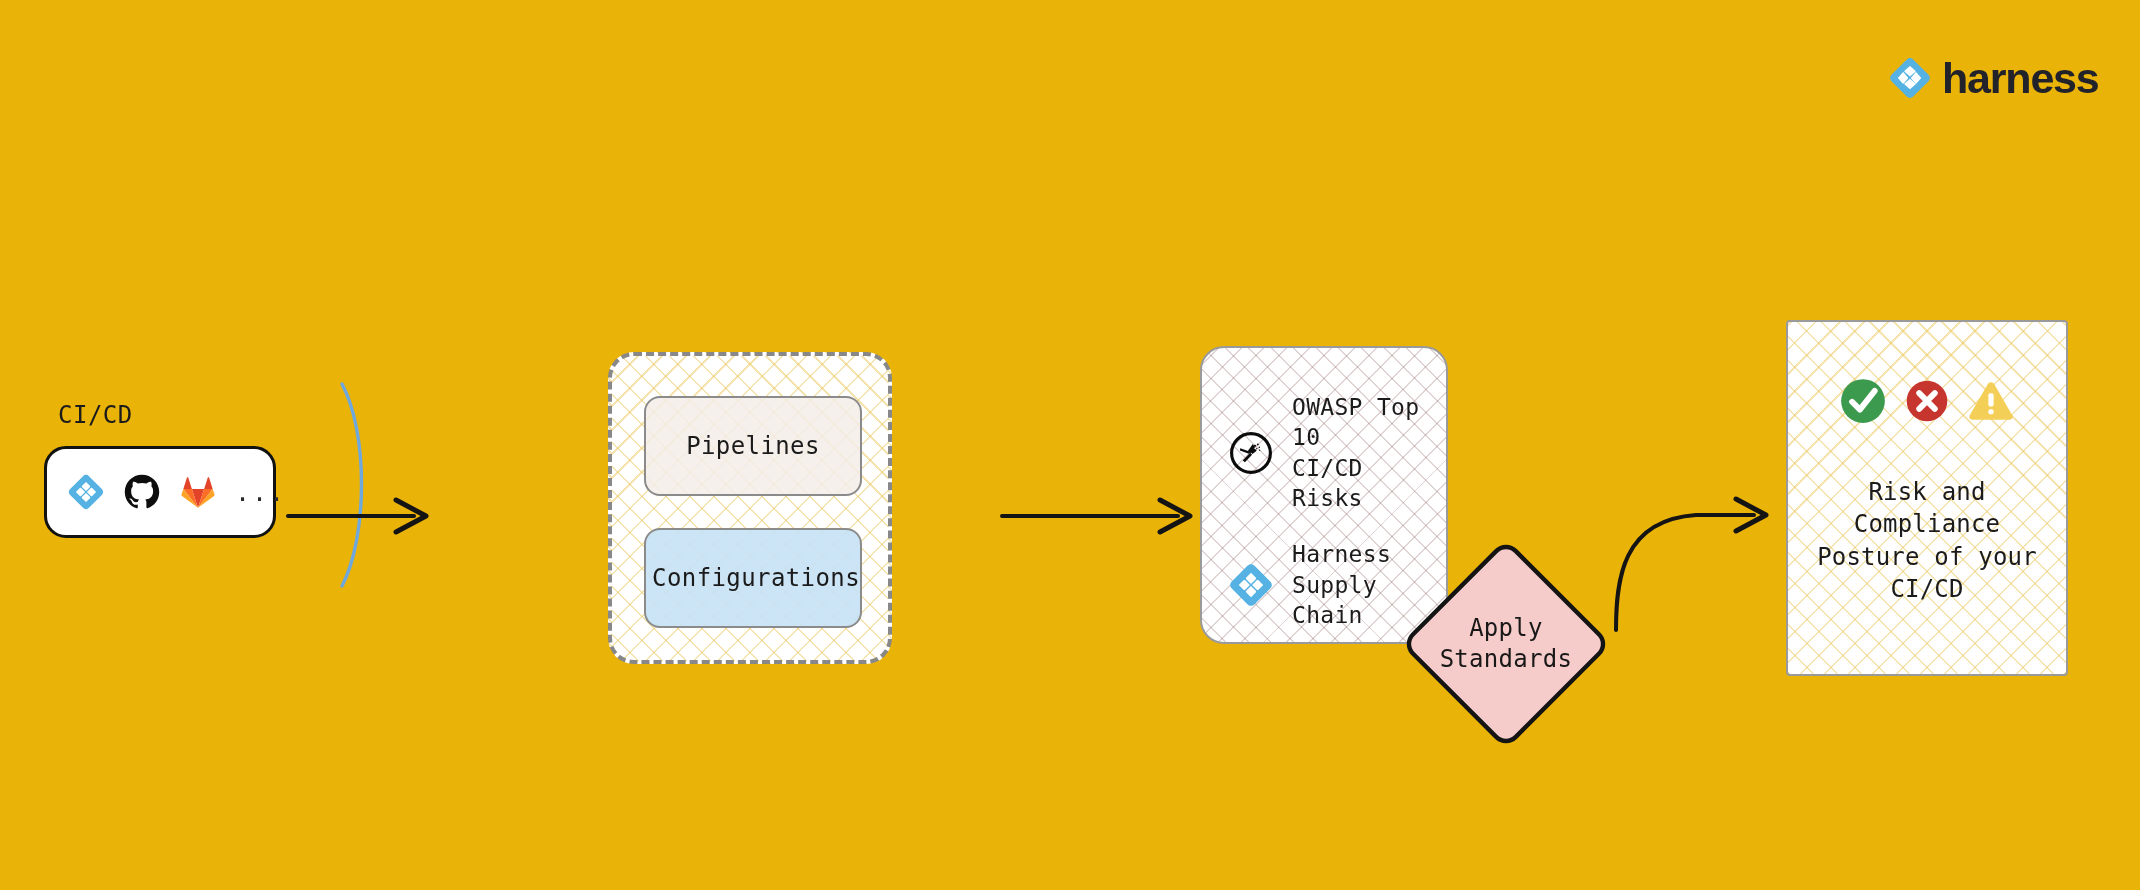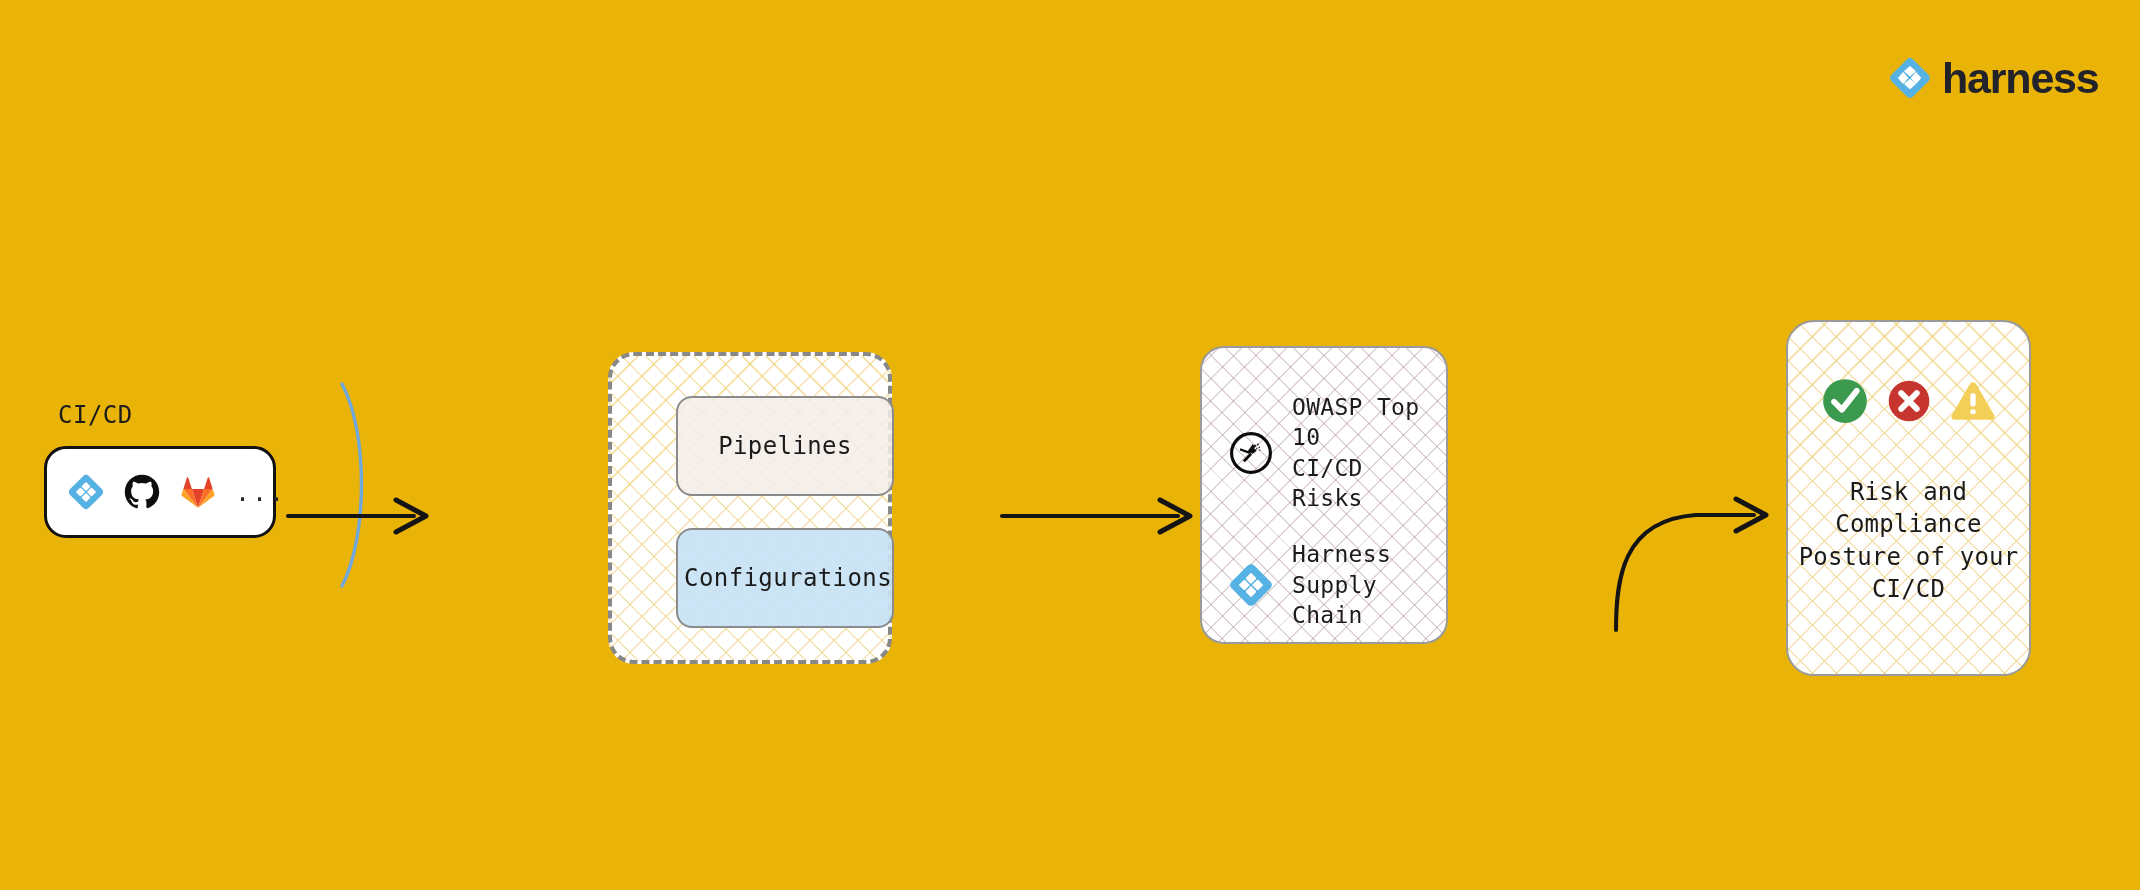--- a/index.html
+++ b/index.html
@@ -121,21 +121,20 @@
     height: 100px;
     box-sizing: border-box;
     border: 2.5px solid #8b8b8b;
     border-radius: 16px;
     display: flex;
     align-items: center;
     justify-content: center;
     font-size: 24px;
     letter-spacing: 0.4px;
     color: #1b1b1b;
-    margin-left: 32px;
   }
   #card-pipelines {
     top: 40px;
     background-color: rgba(243,238,232,0.86);
   }
   #card-configurations {
     top: 172px;
     background-color: rgba(199,226,245,0.92);
     justify-content: flex-end;
   }
@@ -192,25 +191,25 @@
     color: #181818;
     text-align: center;
     white-space: pre-line;
   }
 
   
   #outcome-box {
     position: absolute;
     left: 1786px;
     top: 320px;
-    width: 245px;
+    width: 282px;
     height: 356px;
     box-sizing: border-box;
     border: 2.5px solid #9a9a9a;
-    border-radius: 28px;
+    border-radius: 4px;
     display: flex;
     flex-direction: column;
     align-items: center;
   }
   #status-icons {
     display: flex;
     align-items: center;
     gap: 14px;
     margin-top: 54px;
   }
@@ -334,20 +333,27 @@
           <path d="M32 33.5 L38.6 40.1 C39.3 40.8 39.3 41.7 38.6 42.4 L32 49 L25.4 42.4 C24.7 41.7 24.7 40.8 25.4 40.1 Z"></path>
           <path d="M15 32 L21.6 25.4 C22.3 24.7 23.2 24.7 23.9 25.4 L30.5 32 L23.9 38.6 C23.2 39.3 22.3 39.3 21.6 38.6 Z"></path>
           <path d="M33.5 32 L40.1 25.4 C40.8 24.7 41.7 24.7 42.4 25.4 L49 32 L42.4 38.6 C41.7 39.3 40.8 39.3 40.1 38.6 Z"></path>
         </g>
       </svg>
       <span class="std-text">Harness
 Supply Chain</span>
     </div>
   </div>
 
+  <div id="apply-standards">
+    <svg class="diamond-shape" viewBox="0 0 204 204">
+      <path d="M102 5 C106 5 109 6.3 111.8 9.1 L194.9 92.2 C200.4 97.7 200.4 106.3 194.9 111.8 L111.8 194.9 C106.3 200.4 97.7 200.4 92.2 194.9 L9.1 111.8 C3.6 106.3 3.6 97.7 9.1 92.2 L92.2 9.1 C95 6.3 98 5 102 5 Z" fill="#f6ccca" stroke="#141414" stroke-width="4.4" stroke-linejoin="round"></path>
+    </svg>
+    <div class="diamond-label">Apply
+Standards</div>
+  </div>
 
   <svg class="arrow-svg" style="left:1586px; top:470px;" width="220" height="170">
     <path d="M30 160 C30 110, 36 50, 110 45 H168" stroke="#141414" stroke-width="4" fill="none" stroke-linecap="round"></path>
     <path d="M150 29 L180 45 L150 61" stroke="#141414" stroke-width="5" fill="none" stroke-linecap="round" stroke-linejoin="round"></path>
   </svg>
 
   <div id="outcome-box" class="hatch-yellow">
     <div id="status-icons">
       <svg class="status-icon" viewBox="0 0 64 64">
         <circle cx="32" cy="32" r="28" fill="#3c9a4e"></circle>

